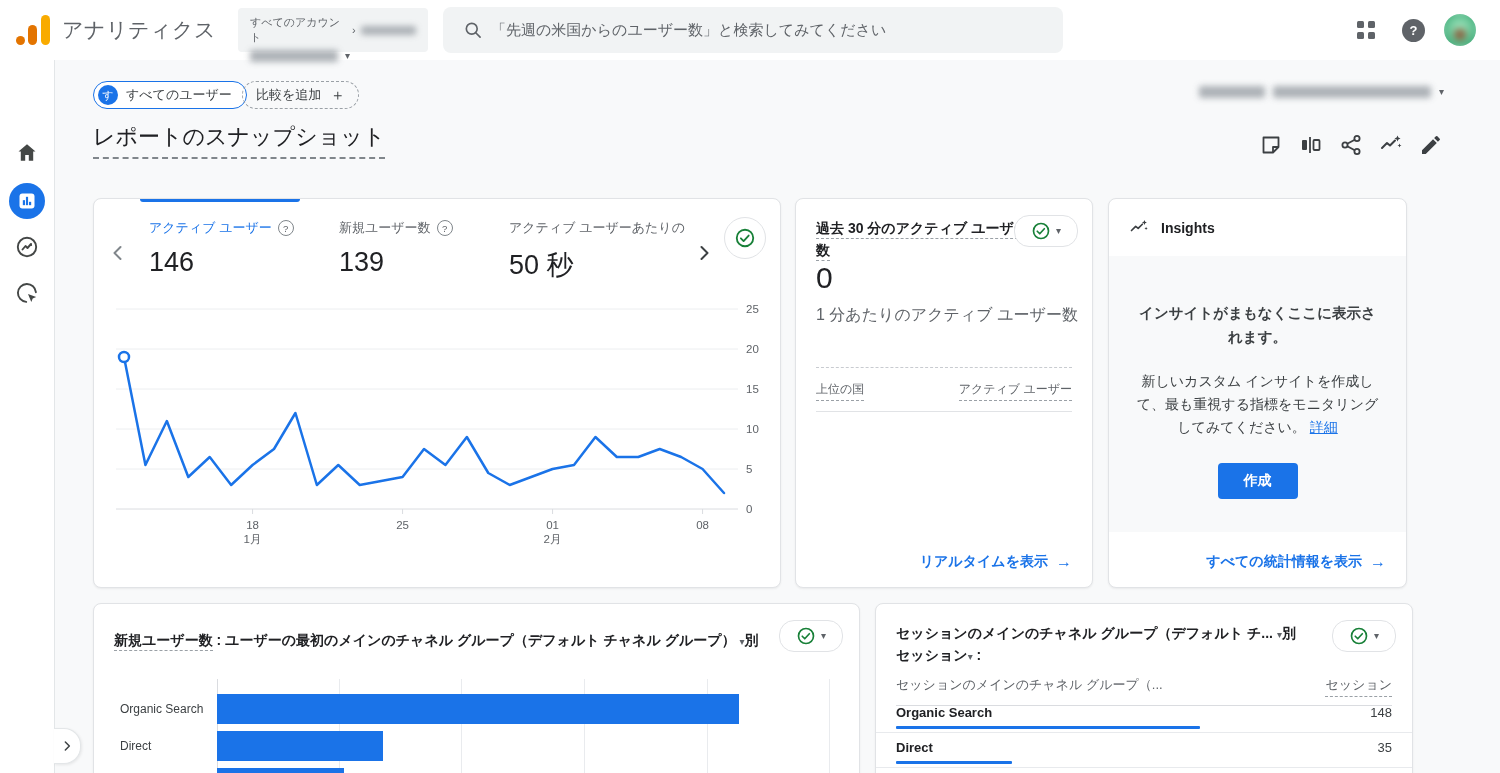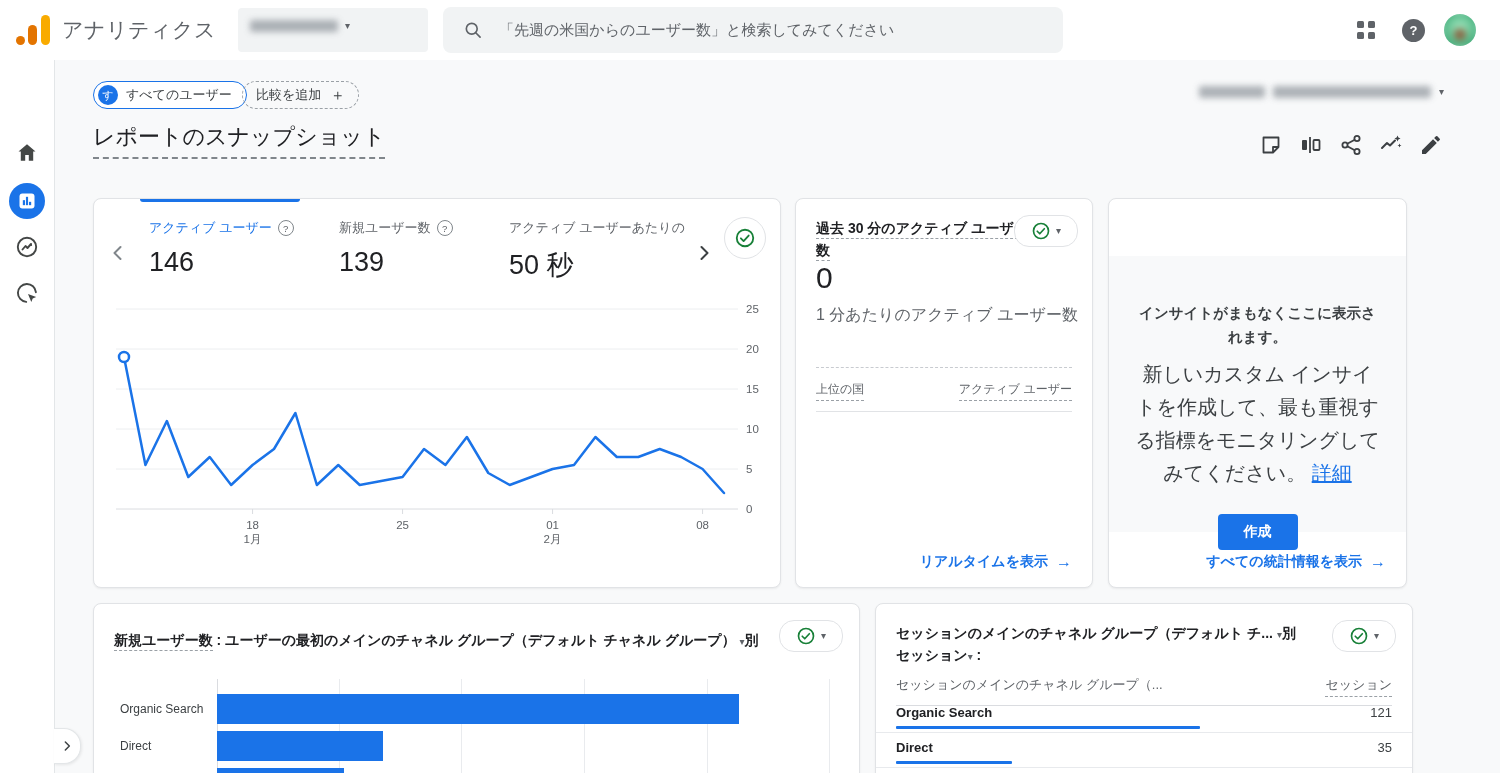--- a/index.html
+++ b/index.html
@@ -12,21 +12,21 @@
   .ga-logo .bar-mid{position:absolute;left:12px;top:10px;width:9px;height:20px;border-radius:4.5px;}
   .ga-logo .dot{position:absolute;left:0;top:21px;width:9px;height:9px;border-radius:50%;}
   .brand{position:absolute;left:62px;top:0;line-height:60px;font-size:21px;color:#5f6368;letter-spacing:.5px;}
   .account-box{position:absolute;left:238px;top:8px;width:190px;height:44px;background:#f1f3f4;border-radius:4px;
     padding:7px 12px;box-sizing:border-box;cursor:pointer;}
   .acct-line1{display:flex;align-items:center;gap:5px;font-size:11px;color:#5f6368;}
   .acct-line2{display:flex;align-items:center;gap:7px;margin-top:5px;}
   .blur-chunk{display:inline-block;background:#9aa0a6;border-radius:2px;filter:blur(3px);opacity:.8;}
   .caret{color:#5f6368;font-size:10px;line-height:1;}
   .search-bar{position:absolute;left:443px;top:7px;width:620px;height:46px;background:#f1f3f4;border-radius:8px;
-    display:flex;align-items:center;gap:16px;padding-left:20px;box-sizing:border-box;cursor:text;}
+    display:flex;align-items:center;gap:8px;padding-left:20px;box-sizing:border-box;cursor:text;}
   .search-placeholder{font-size:15px;color:#5f6368;}
   .apps-grid{position:absolute;left:1357px;top:21px;width:18px;height:18px;display:grid;
     grid-template-columns:7px 7px;grid-template-rows:7px 7px;gap:4px;cursor:pointer;}
   .apps-grid div{background:#5f6368;border-radius:1.5px;}
   .help-btn{position:absolute;left:1402px;top:19px;width:23px;height:23px;border-radius:50%;background:#5f6368;
     color:#fff;font-size:13px;font-weight:bold;display:flex;align-items:center;justify-content:center;cursor:pointer;}
   .avatar{position:absolute;left:1444px;top:14px;width:32px;height:32px;border-radius:50%;overflow:hidden;cursor:pointer;}
   .avatar .blob{position:absolute;inset:-3px;filter:blur(3px);
     background:radial-gradient(circle at 50% 62%,#8a6d4b 0 17%,rgba(0,0,0,0) 24%),
                radial-gradient(circle at 50% 45%,#a9ecc4,#4fb584 58%,#3aa070);}
@@ -87,21 +87,21 @@
   .rt-empty{position:absolute;left:0;right:0;top:218px;text-align:center;font-size:14px;color:#5f6368;}
   .card-link{position:absolute;right:20px;bottom:16px;font-size:14px;color:#1a73e8;display:flex;align-items:center;
     gap:8px;cursor:pointer;font-weight:bold;}
   .link-arrow{font-size:16px;}
   
   .ins-header{position:absolute;left:0;top:0;right:0;height:57px;display:flex;align-items:center;gap:12px;padding-left:20px;}
   .ins-title{font-size:14px;font-weight:bold;color:#202124;}
   .ins-body{position:absolute;left:0;top:57px;right:0;height:276px;background:#f8f9fa;text-align:center;
     padding:46px 24px 0;box-sizing:border-box;}
   .ins-headline{font-size:14.5px;font-weight:bold;color:#3c4043;line-height:1.65;font-family:Liberation Serif, serif;}
-  .ins-text{margin-top:8px;font-size:20px;color:#3c4043;line-height:1.65;}
+  .ins-text{margin-top:20px;font-size:14px;color:#3c4043;line-height:1.65;}
   .ins-link{color:#1a73e8;text-decoration:underline;cursor:pointer;}
   .create-btn{display:inline-block;margin-top:24px;background:#1a73e8;color:#fff;font-size:14px;font-weight:bold;
     padding:9px 26px;border-radius:4px;cursor:pointer;}
   
   .nu-title{position:absolute;left:20px;top:26px;font-size:14px;font-weight:bold;color:#202124;width:650px;line-height:20px;}
   .pill-pos-nu{position:absolute;right:16px;top:16px;}
   .bar-grid-line{position:absolute;top:75px;bottom:0;width:1px;background:#e9ebee;}
   .bar-rows{position:absolute;left:0;top:86px;right:0;}
   .bar-row{display:flex;align-items:center;height:37px;}
   .bar-label{width:123px;padding-left:26px;box-sizing:border-box;font-size:12px;color:#3c4043;white-space:nowrap;}
@@ -125,20 +125,25 @@
 
   <div class="topbar">
     <div class="ga-logo">
       <div class="dot" style="background:#e37400"></div>
       <div class="bar-mid" style="background:#e37400"></div>
       <div class="bar-tall" style="background:#f9ab00"></div>
     </div>
     <div class="brand">アナリティクス</div>
 
     <div class="account-box">
+      <div class="acct-line1">
+        <span>すべてのアカウント</span>
+        <span>›</span>
+        <span class="blur-chunk" style="width:58px;height:9px"></span>
+      </div>
       <div class="acct-line2">
         <span class="blur-chunk" style="width:88px;height:12px"></span>
         <span class="caret">▾</span>
       </div>
     </div>
 
     <div class="search-bar">
       <svg class="icon-btn" style="width:20px;height:20px" viewBox="0 0 24 24">
         <circle cx="10.5" cy="10.5" r="6.5" fill="none" stroke="#5f6368" stroke-width="2"></circle>
         <line x1="15.3" y1="15.3" x2="20.5" y2="20.5" stroke="#5f6368" stroke-width="2" stroke-linecap="round"></line>
@@ -319,20 +324,28 @@
         <span class="du">上位の国</span>
         <span class="du">アクティブ ユーザー</span>
       </div>
       <div class="card-link">
         <span>リアルタイムを表示</span>
         <span class="link-arrow">→</span>
       </div>
     </div>
 
     <div class="card" id="card-insights">
+      <div class="ins-header">
+        <svg class="icon-btn" style="width:20px;height:20px" viewBox="0 0 24 24">
+          <polyline points="3,15 8,10 11,12.5 16,7.5" fill="none" stroke="#3c4043" stroke-width="2" stroke-linecap="round" stroke-linejoin="round"></polyline>
+          <path d="M18.5 2.5l.9 2.1 2.1.9-2.1.9-.9 2.1-.9-2.1-2.1-.9 2.1-.9z" fill="#3c4043"></path>
+          <path d="M20.5 10.5l.6 1.4 1.4.6-1.4.6-.6 1.4-.6-1.4-1.4-.6 1.4-.6z" fill="#3c4043"></path>
+        </svg>
+        <span class="ins-title">Insights</span>
+      </div>
       <div class="ins-body">
         <div class="ins-headline">インサイトがまもなくここに表示されます。</div>
         <div class="ins-text">
           <span>新しいカスタム インサイトを作成して、最も重視する指標をモニタリングしてみてください。</span>
           <span class="ins-link">詳細</span>
         </div>
         <div class="create-btn">作成</div>
       </div>
       <div class="card-link">
         <span>すべての統計情報を表示</span>
@@ -398,21 +411,21 @@
         </div>
       </div>
       <div class="ss-header">
         <span>セッションのメインのチャネル グループ（...</span>
         <span class="du">セッション</span>
       </div>
       <div class="ss-rows" id="ss-rows">
           <div class="session-row">
             <div class="sr-top">
               <span class="sr-name">Organic Search</span>
-              <span class="sr-value">121</span>
+              <span class="sr-value">148</span>
             </div>
             <div class="sr-bar" style="width: 304px; background: rgb(26, 115, 232);"></div>
           </div>
           <div class="session-row">
             <div class="sr-top">
               <span class="sr-name">Direct</span>
               <span class="sr-value">35</span>
             </div>
             <div class="sr-bar" style="width: 116px; background: rgb(26, 115, 232);"></div>
           </div>

